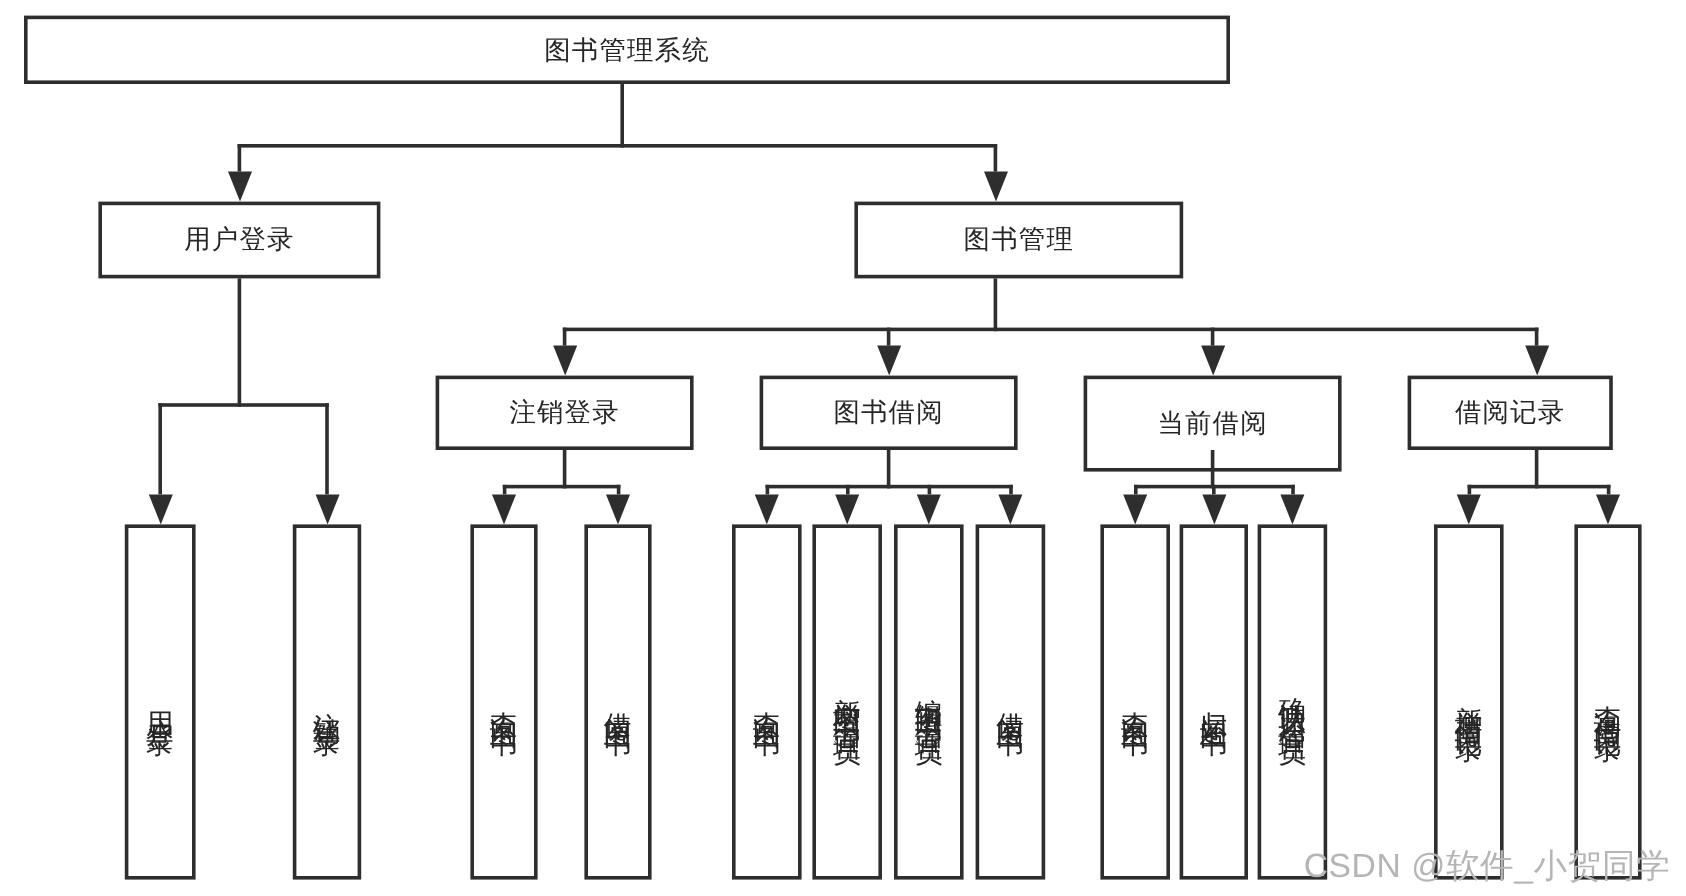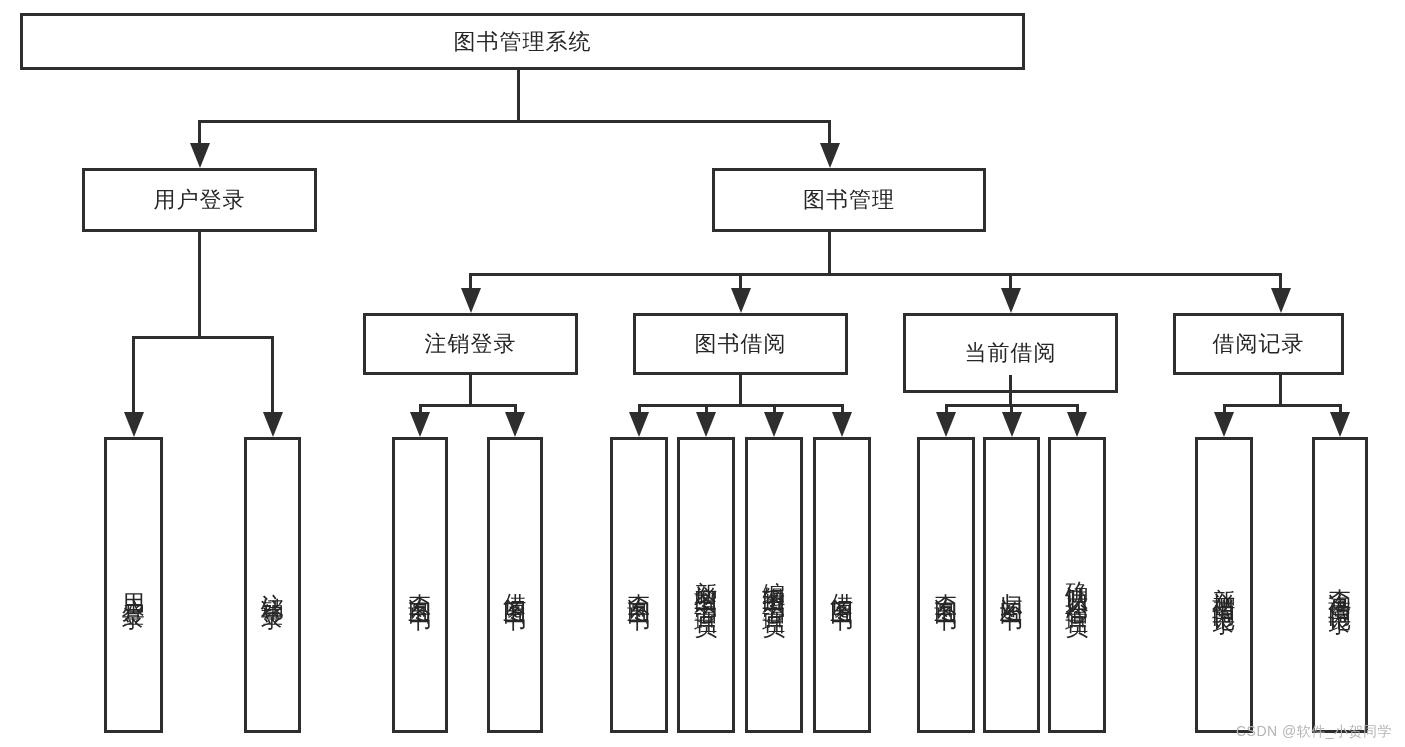--- a/index.html
+++ b/index.html
@@ -38,21 +38,21 @@
     bottom:-25px;
     width:0;height:0;
     border-left:10px solid transparent;
     border-right:10px solid transparent;
     border-top:25px solid #2e2e2e;
   }
   .watermark{
     position:absolute;
     right:13px;
     bottom:6px;
-    font-size:14px;
+    font-size:28px;
     color:#b5b5b5;
     letter-spacing:0.5px;
     z-index:10;
     white-space:nowrap;
   }
 </style>
 </head>
 <body>
 
 <div id="canvas">

